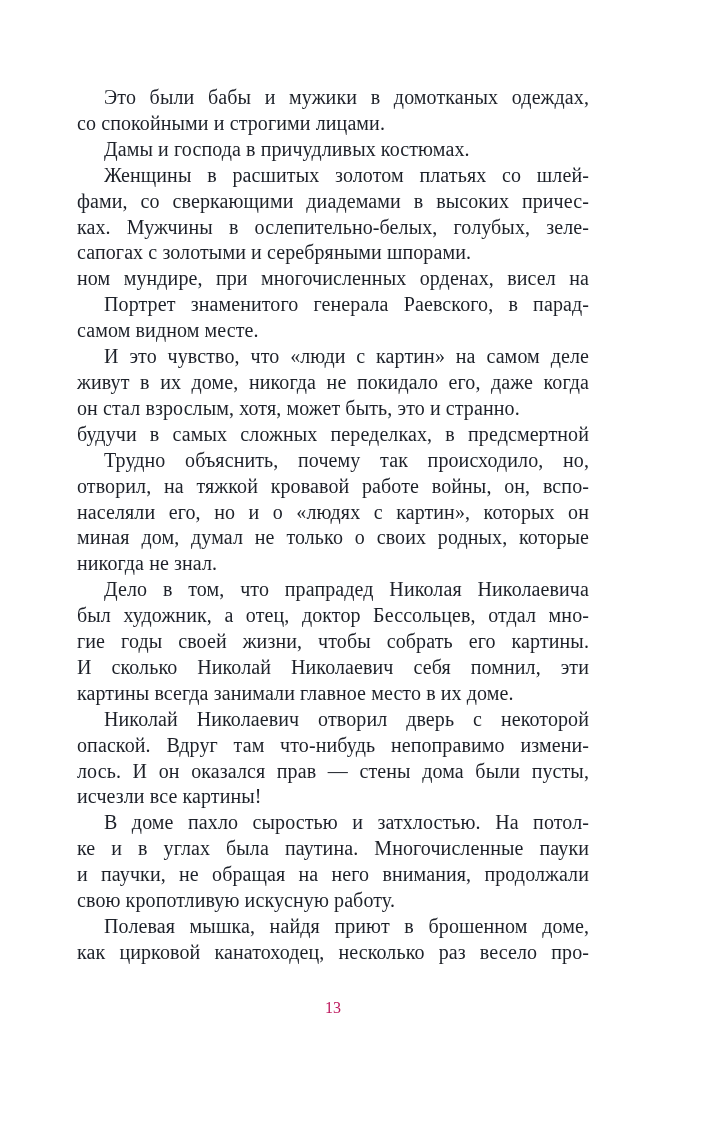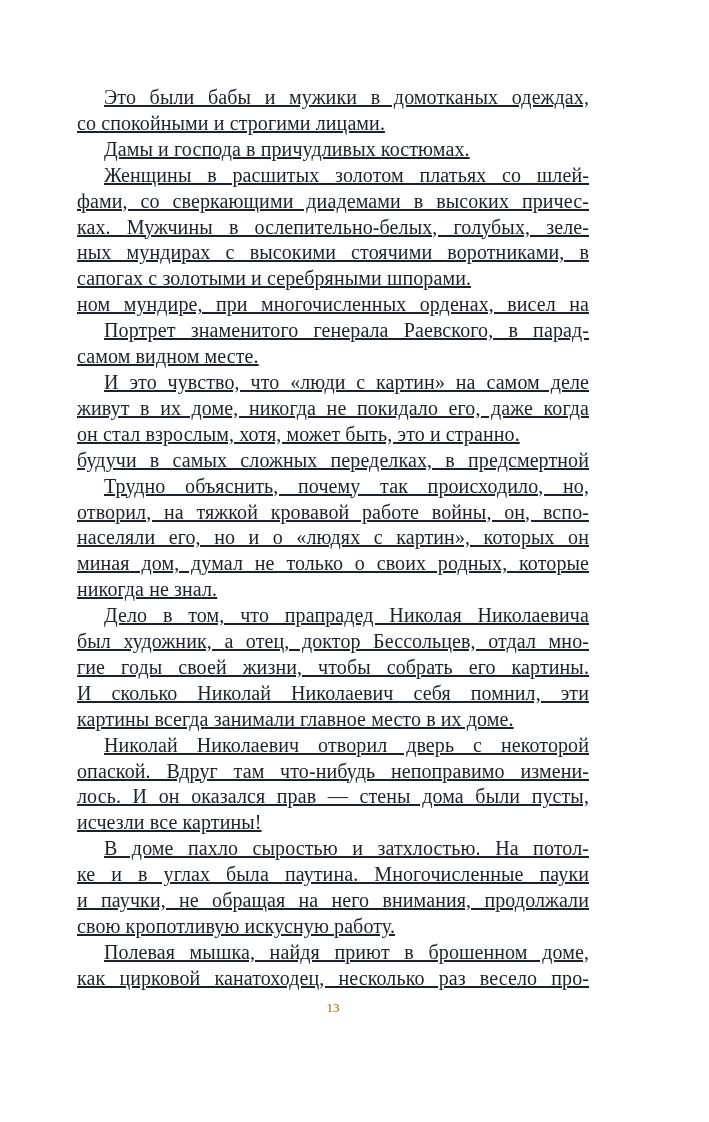--- a/index.html
+++ b/index.html
@@ -24,52 +24,50 @@
     position: absolute;
     left: 77px;
     top: 85px;
     width: 512px;
   }
   .line {
     font-size: 20px;
     line-height: 25.9px;
     text-align: left;
     letter-spacing: 0.1px;
-    text-decoration: underline;
   }
   .line.fill {
     text-align: justify;
     text-align-last: justify;
   }
   .line.indent {
     text-indent: 27px;
   }
   .page-number {
     position: absolute;
     left: 77px;
     top: 997px;
     width: 512px;
     text-align: center;
-    font-size: 13px;
+    font-size: 16px;
     line-height: 22px;
-    color: #a16207;
+    color: #be185d;
   }
 </style>
 </head>
 <body>
 
 <div class="book-page">
   <div class="text-block">
       <div class="line indent fill">Это были бабы и мужики в домотканых одеждах,</div>
       <div class="line">со спокойными и строгими лицами.</div>
       <div class="line indent">Дамы и господа в причудливых костюмах.</div>
       <div class="line indent fill">Женщины в расшитых золотом платьях со шлей-</div>
       <div class="line fill">фами, со сверкающими диадемами в высоких причес-</div>
       <div class="line fill">ках. Мужчины в ослепительно-белых, голубых, зеле-</div>
-      <div class="line fill">ных мундирах с высокими стоячими воротниками, в</div>
       <div class="line">сапогах с золотыми и серебряными шпорами.</div>
       <div class="line fill">ном мундире, при многочисленных орденах, висел на</div>
       <div class="line indent fill">Портрет знаменитого генерала Раевского, в парад-</div>
       <div class="line">самом видном месте.</div>
       <div class="line indent fill">И это чувство, что «люди с картин» на самом деле</div>
       <div class="line fill">живут в их доме, никогда не покидало его, даже когда</div>
       <div class="line">он стал взрослым, хотя, может быть, это и странно.</div>
       <div class="line fill">будучи в самых сложных переделках, в предсмертной</div>
       <div class="line indent fill">Трудно объяснить, почему так происходило, но,</div>
       <div class="line fill">отворил, на тяжкой кровавой работе войны, он, вспо-</div>

